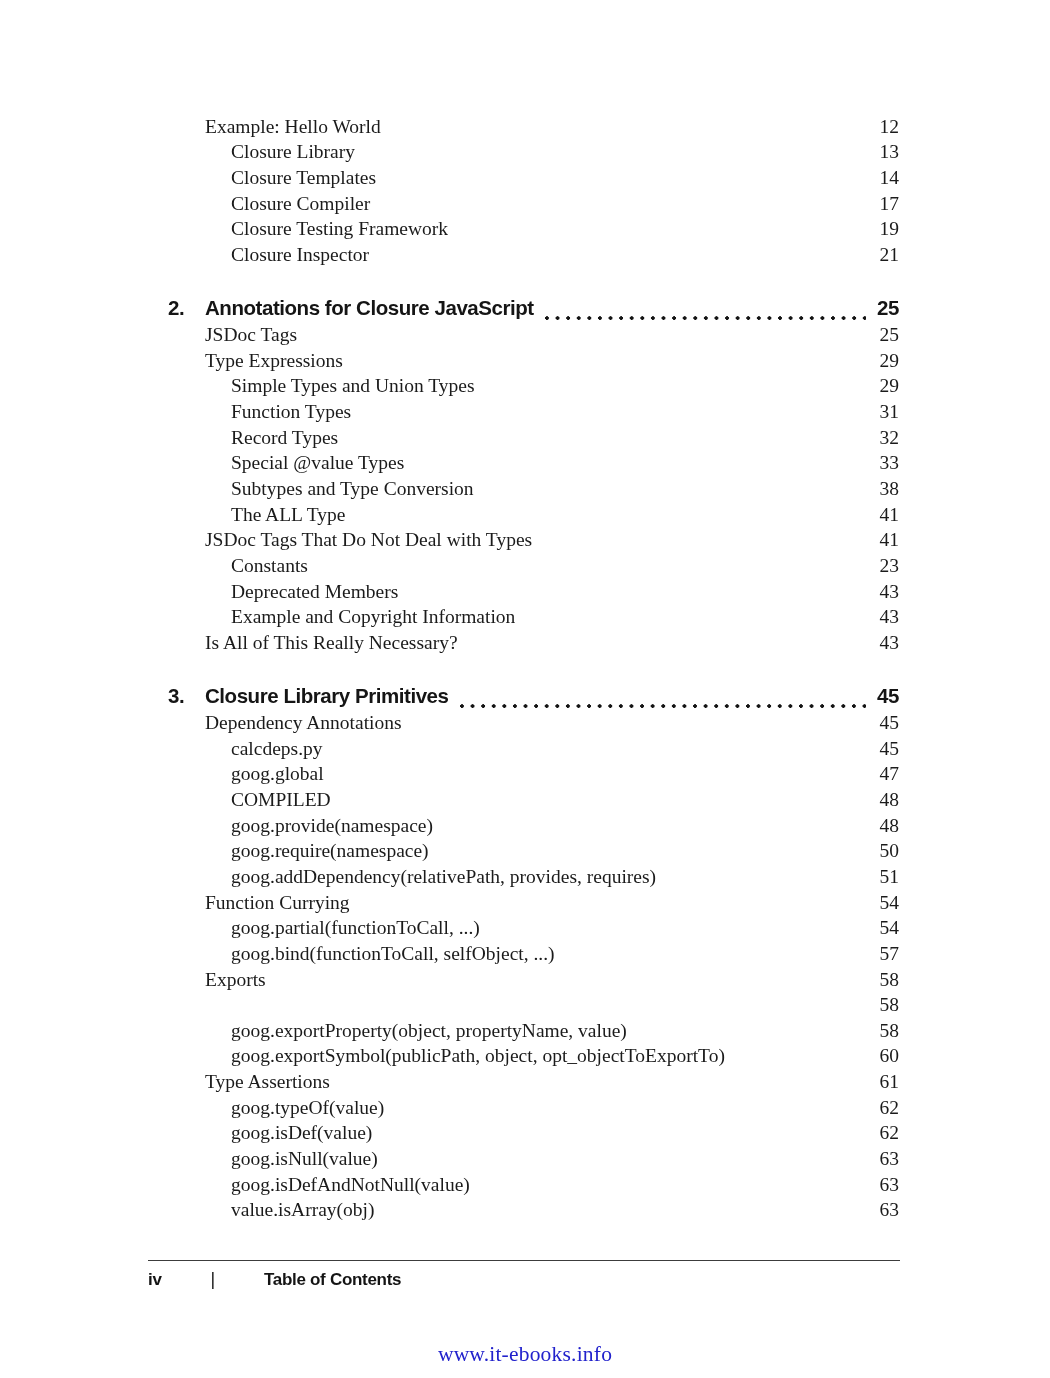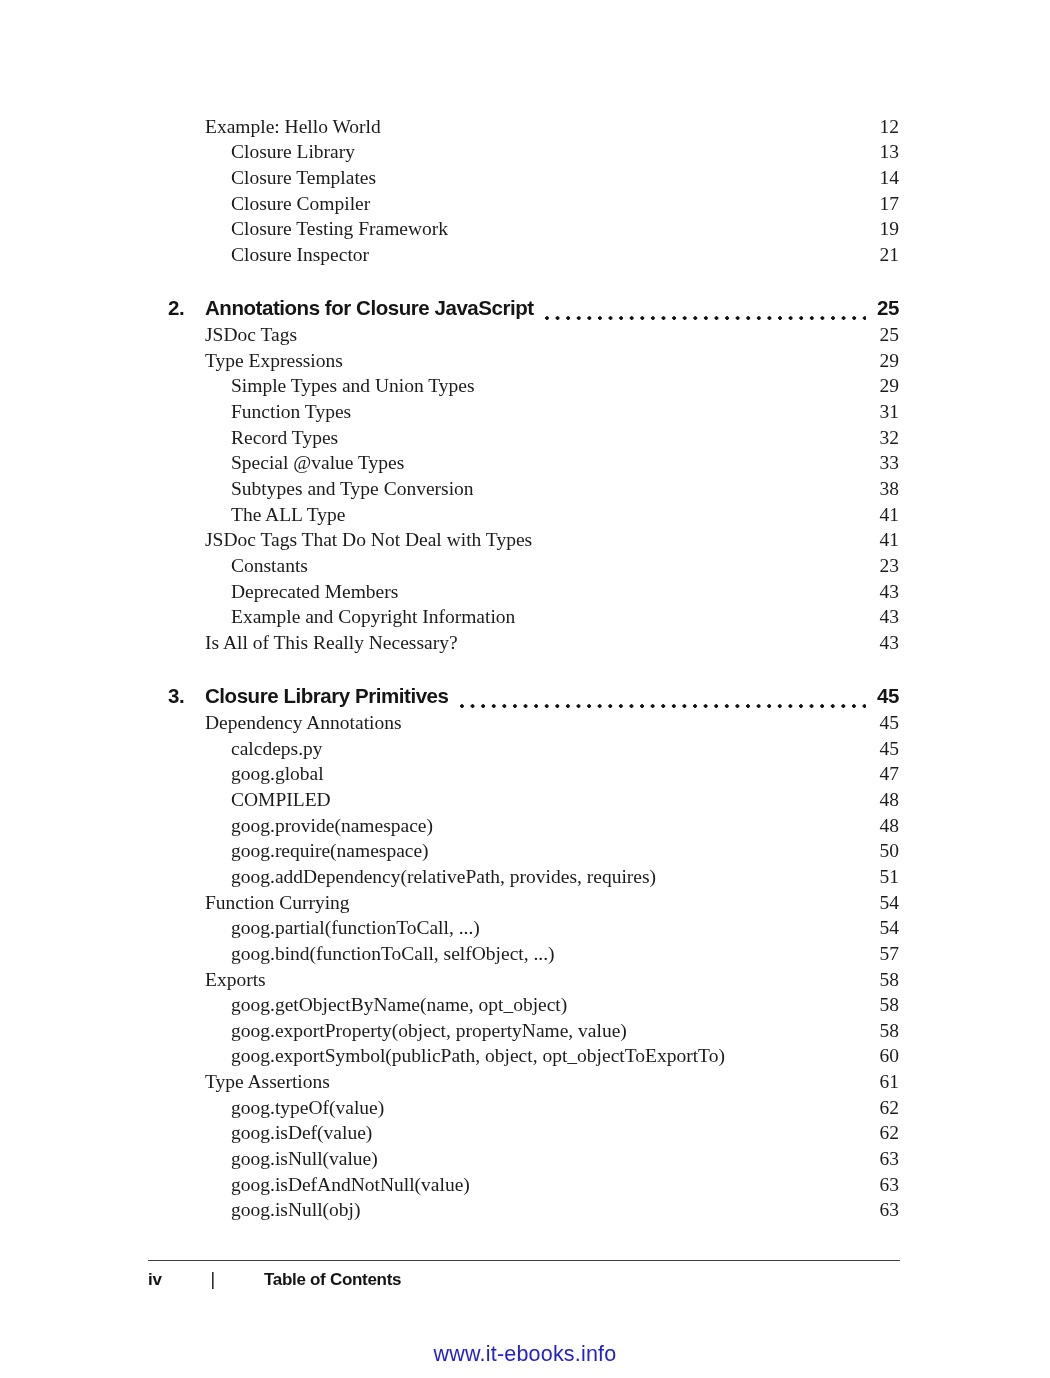--- a/index.html
+++ b/index.html
@@ -89,21 +89,21 @@
     top: -1px;
   }
 
   
   .watermark {
     position: absolute;
     left: 0;
     right: 0;
     top: 1342px;
     text-align: center;
-    font-family: Liberation Sans, sans-serif;
+    font-family: Liberation Serif, serif;
     font-size: 21.5px;
     letter-spacing: 0.2px;
   }
 </style>
 </head>
 <body>
 
 <div class="page">
 
   <main class="toc" id="toc-root">
@@ -268,21 +268,20 @@
           <span class="entry-label">goog.bind(functionToCall, selfObject, ...)</span>
           <span class="fill"></span>
           <span class="entry-page">57</span>
         </div>
         <div class="row entry level-1">
           <span class="entry-label">Exports</span>
           <span class="fill"></span>
           <span class="entry-page">58</span>
         </div>
         <div class="row entry level-2">
-          <span class="entry-label">goog.getObjectByName(name, opt_object)</span>
           <span class="fill"></span>
           <span class="entry-page">58</span>
         </div>
         <div class="row entry level-2">
           <span class="entry-label">goog.exportProperty(object, propertyName, value)</span>
           <span class="fill"></span>
           <span class="entry-page">58</span>
         </div>
         <div class="row entry level-2">
           <span class="entry-label">goog.exportSymbol(publicPath, object, opt_objectToExportTo)</span>
@@ -308,21 +307,21 @@
           <span class="entry-label">goog.isNull(value)</span>
           <span class="fill"></span>
           <span class="entry-page">63</span>
         </div>
         <div class="row entry level-2">
           <span class="entry-label">goog.isDefAndNotNull(value)</span>
           <span class="fill"></span>
           <span class="entry-page">63</span>
         </div>
         <div class="row entry level-2">
-          <span class="entry-label">goog.isNull(obj)</span>
+          <span class="entry-label">value.isArray(obj)</span>
           <span class="fill"></span>
           <span class="entry-page">63</span>
         </div>
       </div>
     </main>
 
   <div class="footer-rule"></div>
 
   <footer class="footer">
     <span class="folio">iv</span>

